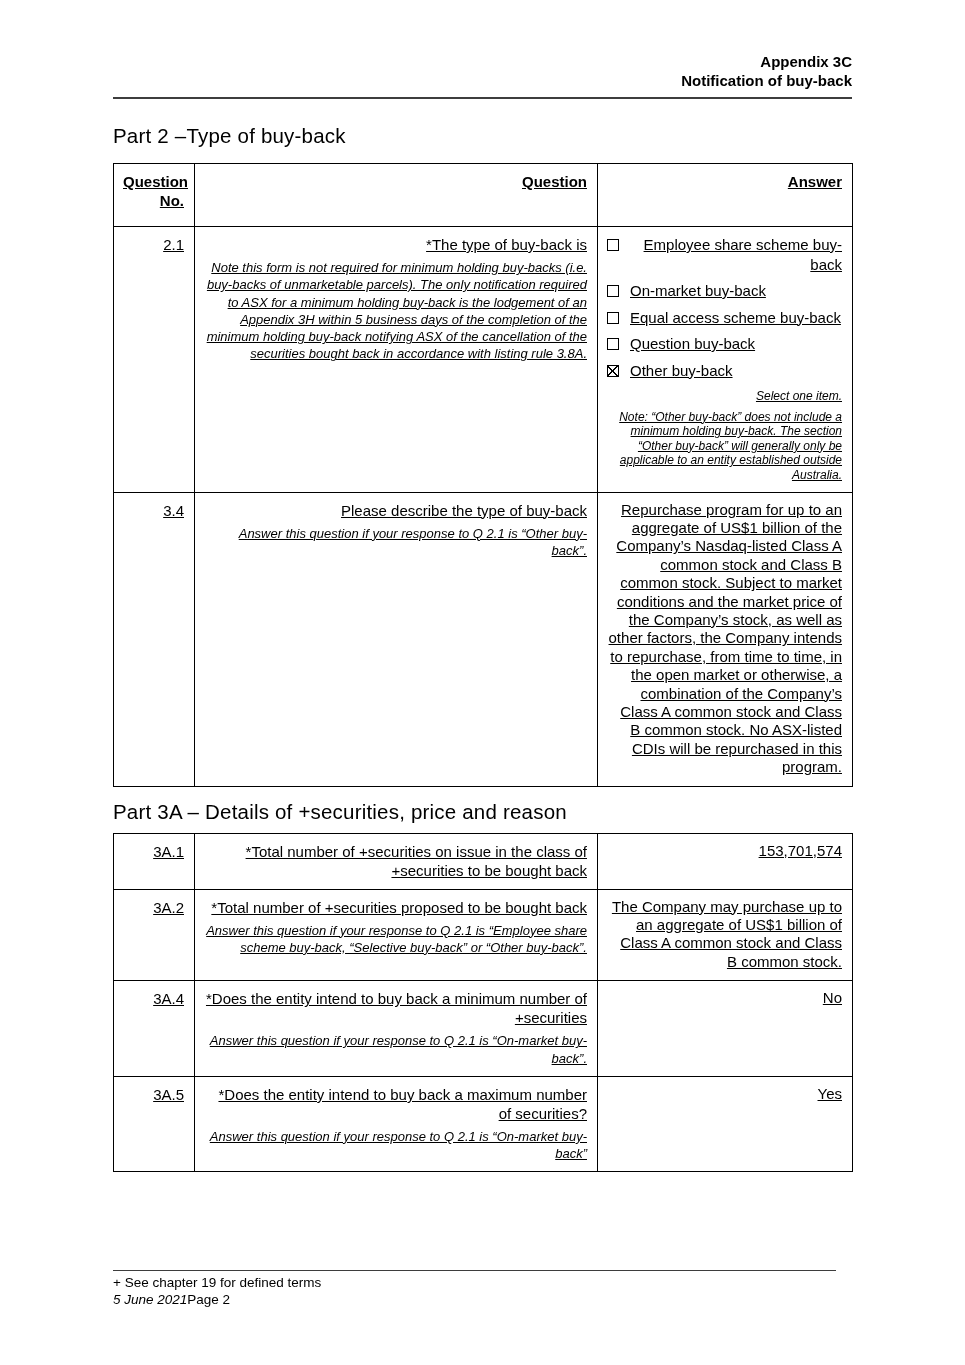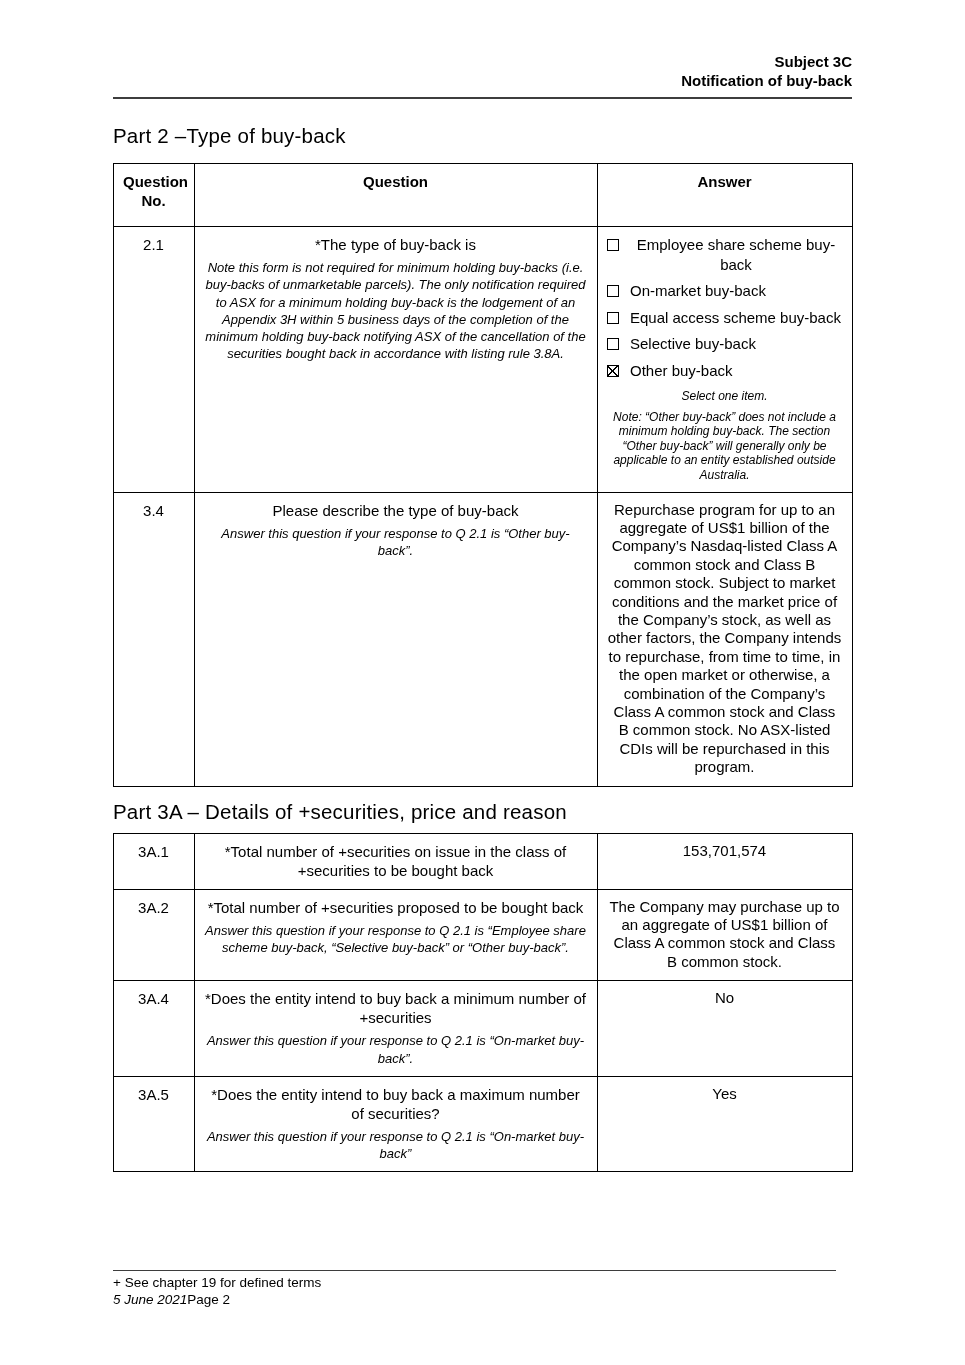--- a/index.html
+++ b/index.html
@@ -19,21 +19,21 @@
   .header-rule { border:none; border-top:2px solid #3d3d3d; margin-top:7px; }
 
   
   .part-heading { font-size:20.5px; font-weight:normal; letter-spacing:0.2px; }
   #part2-heading { margin-top:25px; margin-bottom:15px; }
   #part3-heading { margin-top:45px; }
   #part3a-heading { margin-top:13px; margin-bottom:9px; }
 
   
   table { border-collapse:collapse; table-layout:fixed; width:739px; }
-  td, th { border:1.4px solid #000; vertical-align:top; text-align:center; padding:8px 10px 9px 9px; }
+  td, th { border:1.4px solid #000; vertical-align:top; text-align:right; padding:8px 10px 9px 9px;text-decoration:underline; }
   col.c-no { width:81px; }
   col.c-q  { width:403px; }
   col.c-a  { width:255px; }
   th { font-size:15px; font-weight:bold; line-height:19px; padding-bottom:16px; }
   .cell-main { font-size:15px; line-height:19px; }
   .q-note { font-size:13px; line-height:17.3px; font-style:italic; margin-top:5px; }
   .a-note { font-size:12px; line-height:14.6px; font-style:italic; margin-top:6px; }
   .answer-text { font-size:15px; line-height:18.4px; }
 
   
@@ -51,21 +51,21 @@
   .doc-footer { position:absolute; left:113px; right:129px; top:1270px; border-top:1.5px solid #3d3d3d; padding-top:4px; font-size:13.5px; line-height:16.5px; }
   .footer-row2 { display:flex; justify-content:flex-start; }
   .footer-date { font-style:italic; }
 </style>
 </head>
 <body>
 
 <div class="page">
 
   <div class="doc-header">
-    <div>Subject 3C</div>
+    <div>Appendix 3C</div>
     <div>Notification of buy-back</div>
   </div>
   <hr class="header-rule">
 
   <h1 class="part-heading" id="part2-heading">Part 2 –Type of buy-back</h1>
 
   <table>
     <colgroup>
         <col class="c-no">
         <col class="c-q">
@@ -91,21 +91,21 @@
         <div class="opt">
           <span class="checkbox"></span>
           <span class="opt-label">On-market buy-back</span>
         </div>
         <div class="opt">
           <span class="checkbox"></span>
           <span class="opt-label">Equal access scheme buy-back</span>
         </div>
         <div class="opt">
           <span class="checkbox"></span>
-          <span class="opt-label">Selective buy-back</span>
+          <span class="opt-label">Question buy-back</span>
         </div>
         <div class="opt">
           <span class="checkbox checked"></span>
           <span class="opt-label">Other buy-back</span>
         </div>
         <div class="select-hint">Select one item.</div>
         <div class="a-note">Note: “Other buy-back” does not include a minimum holding buy-back. The section “Other buy-back” will generally only be applicable to an entity established outside Australia.</div>
       </td>
     </tr>
     <tr>

